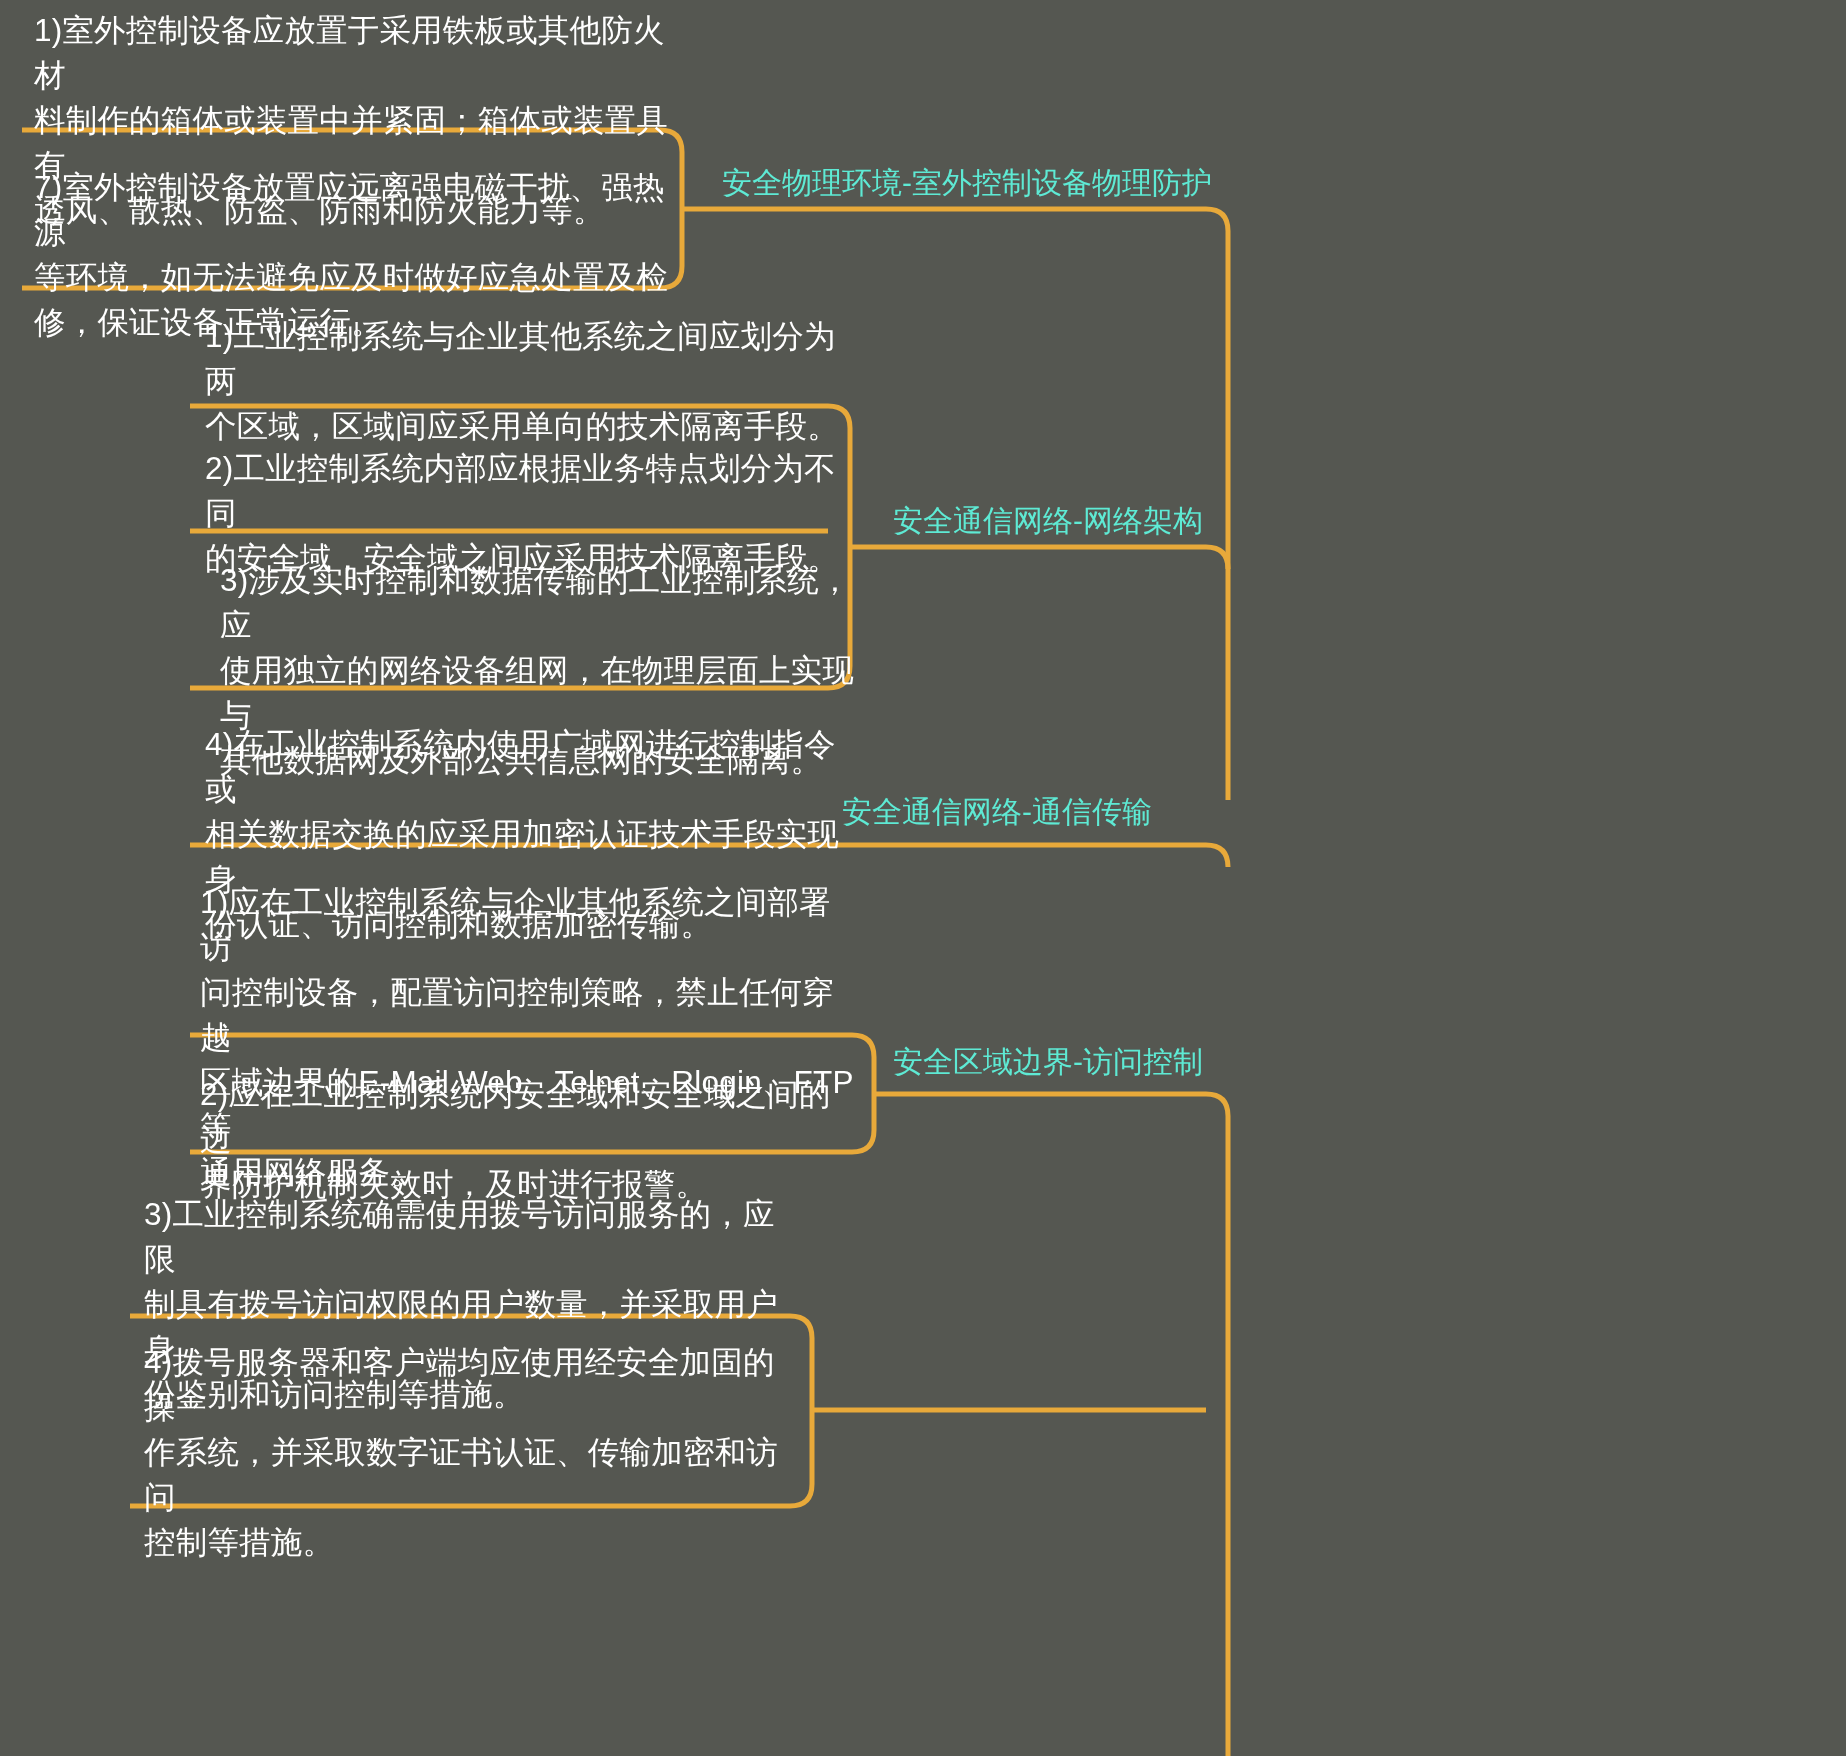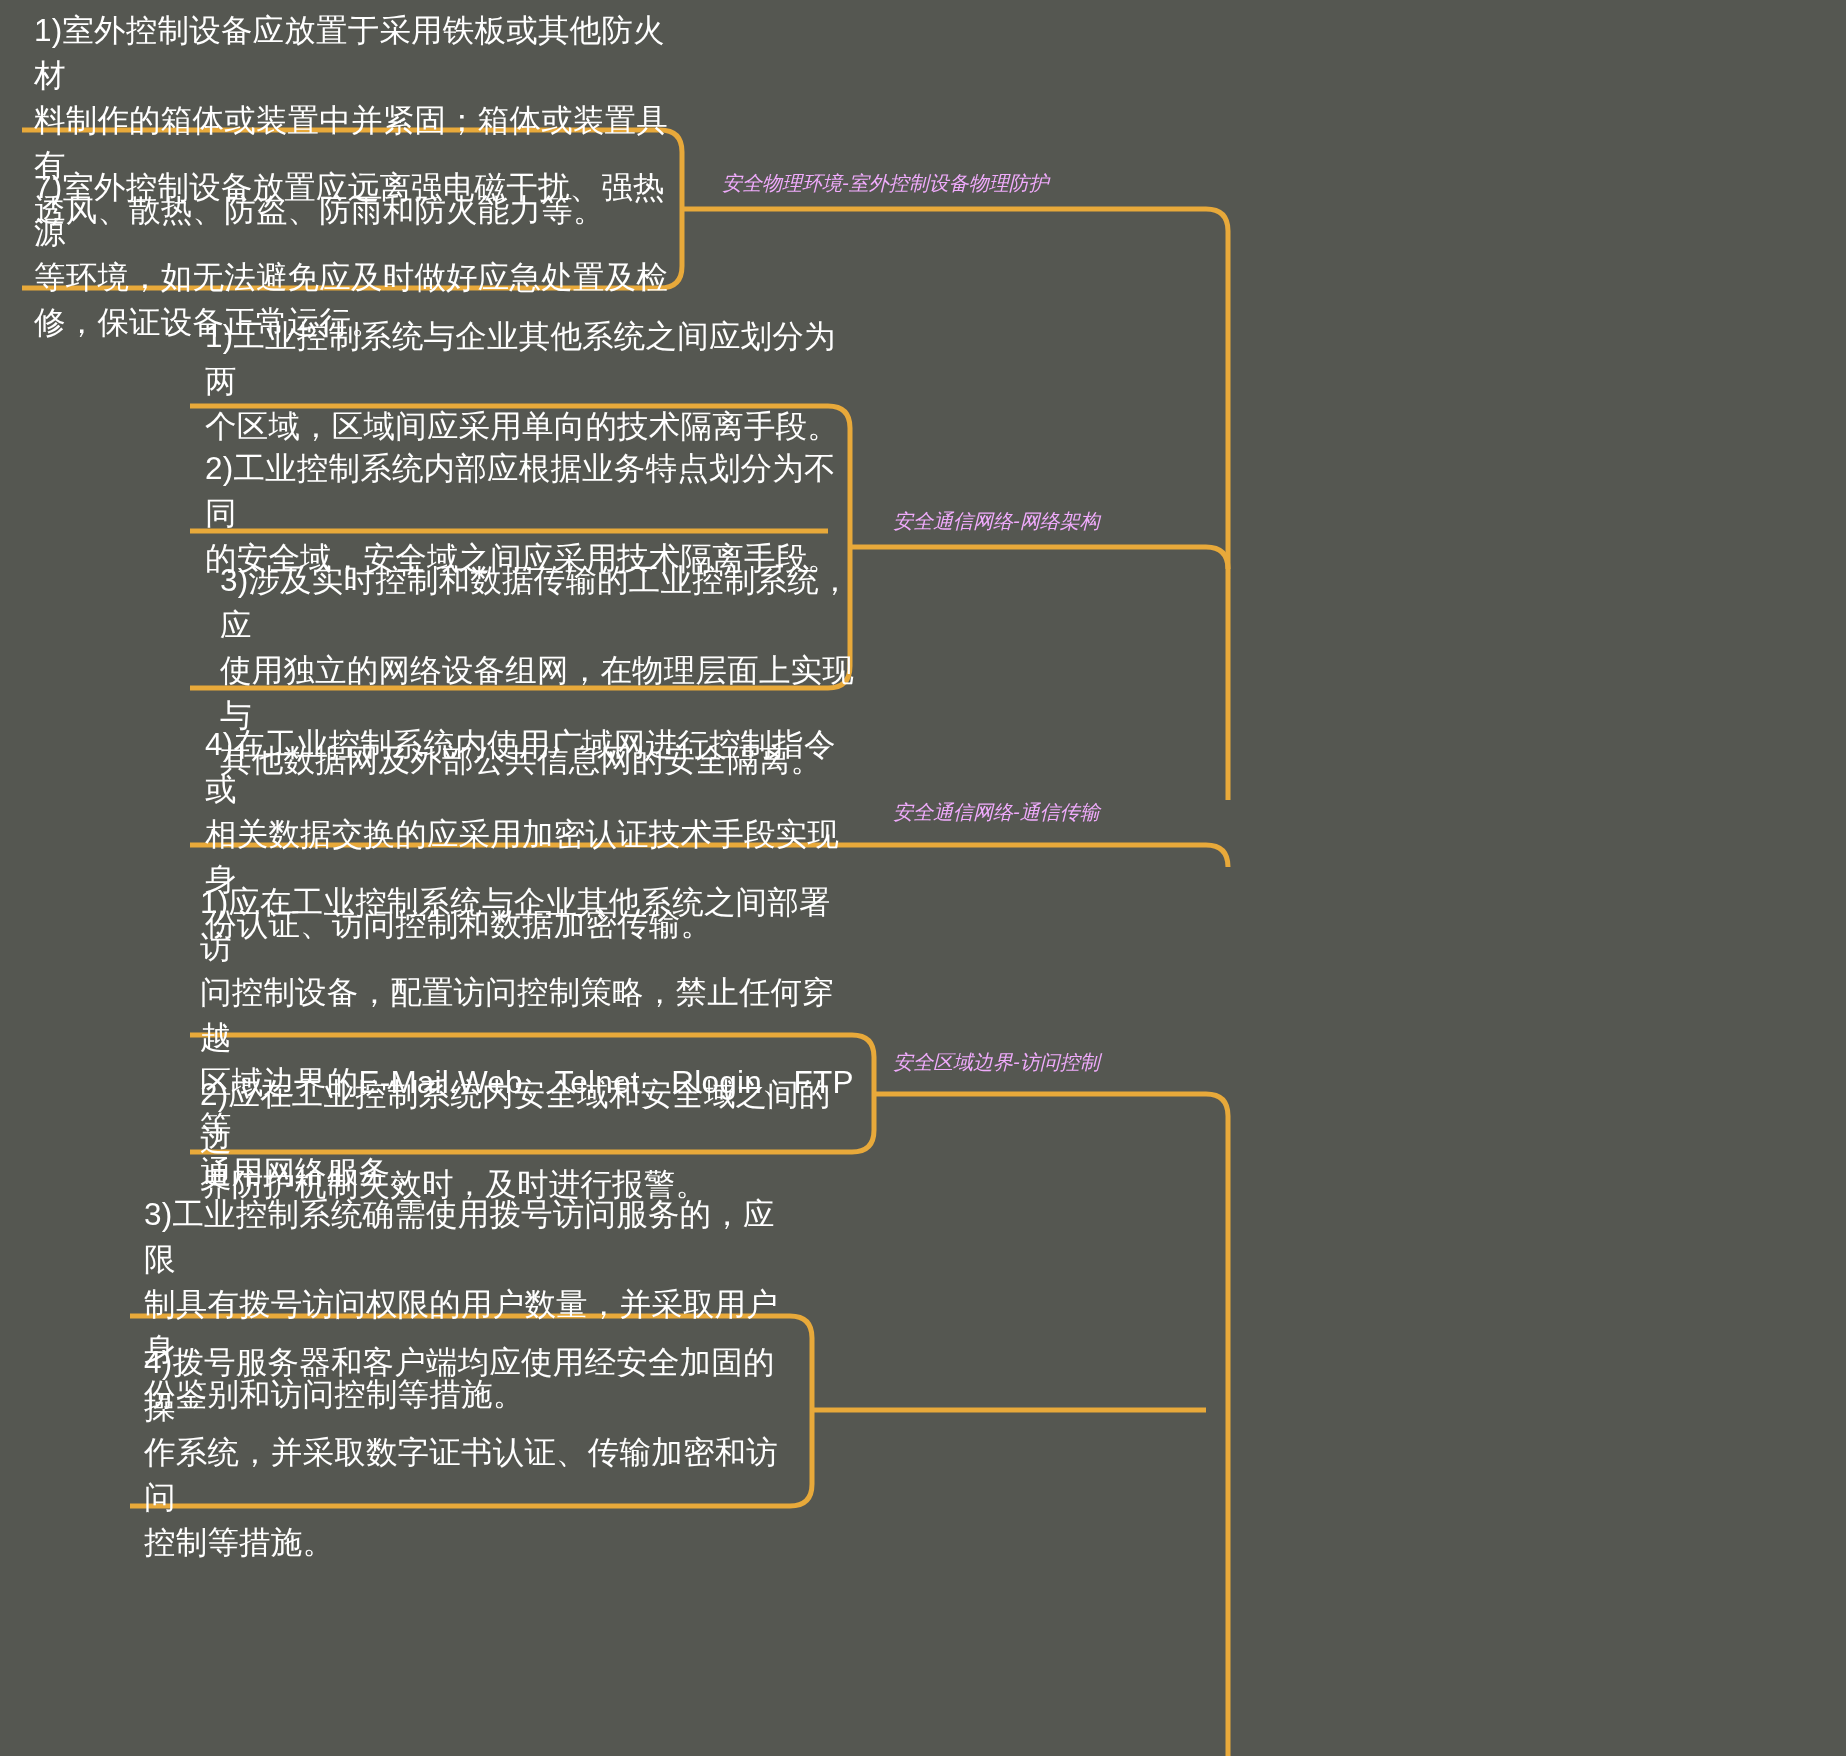--- a/index.html
+++ b/index.html
@@ -17,26 +17,25 @@
     position:absolute;
     color:#ffffff;
     font-size:31.5px;
     line-height:45px;
     letter-spacing:0.2px;
     white-space:pre-line;
     font-weight:400;
   }
   .cat{
     position:absolute;
-    color:#f0abfc;
-    font-size:20px;
+    color:#5eead4;
+    font-size:30px;
     line-height:40px;
     white-space:nowrap;
     font-weight:400;
-    font-style:italic;
   }
 </style>
 </head>
 <body>
 
 <div id="canvas">
 
   <svg class="wires" viewBox="0 0 1846 1756" width="1846" height="1756">
     <g fill="none" stroke="#E8A93A" stroke-width="5" stroke-linecap="butt">
 
@@ -108,17 +107,17 @@
 份鉴别和访问控制等措施。</div>
 
   <div class="leaf" style="left:144px; top:1340px; width:660px;">4)拨号服务器和客户端均应使用经安全加固的操
 作系统，并采取数字证书认证、传输加密和访问
 控制等措施。</div>
 
   <div class="cat" style="left:722px;  top:163px;">安全物理环境-室外控制设备物理防护</div>
 
   <div class="cat" style="left:893px;  top:501px;">安全通信网络-网络架构</div>
 
-  <div class="cat" style="left:893px;  top:792px;">安全通信网络-通信传输</div>
+  <div class="cat" style="left:842px;  top:792px;">安全通信网络-通信传输</div>
 
   <div class="cat" style="left:893px;  top:1042px;">安全区域边界-访问控制</div>
 
 </div>
 
 </body></html>

